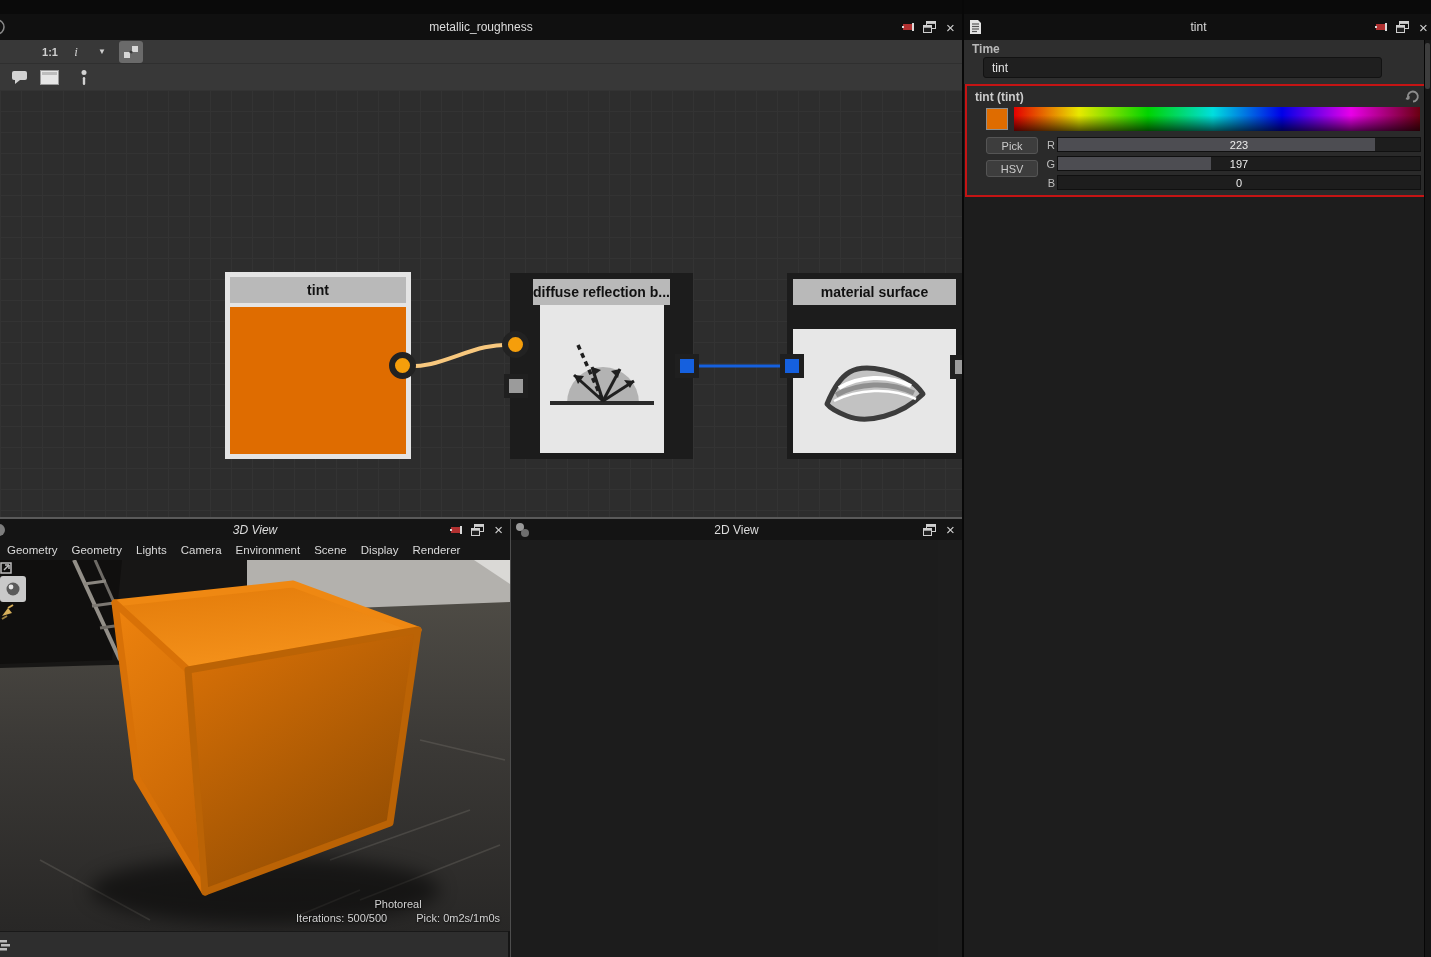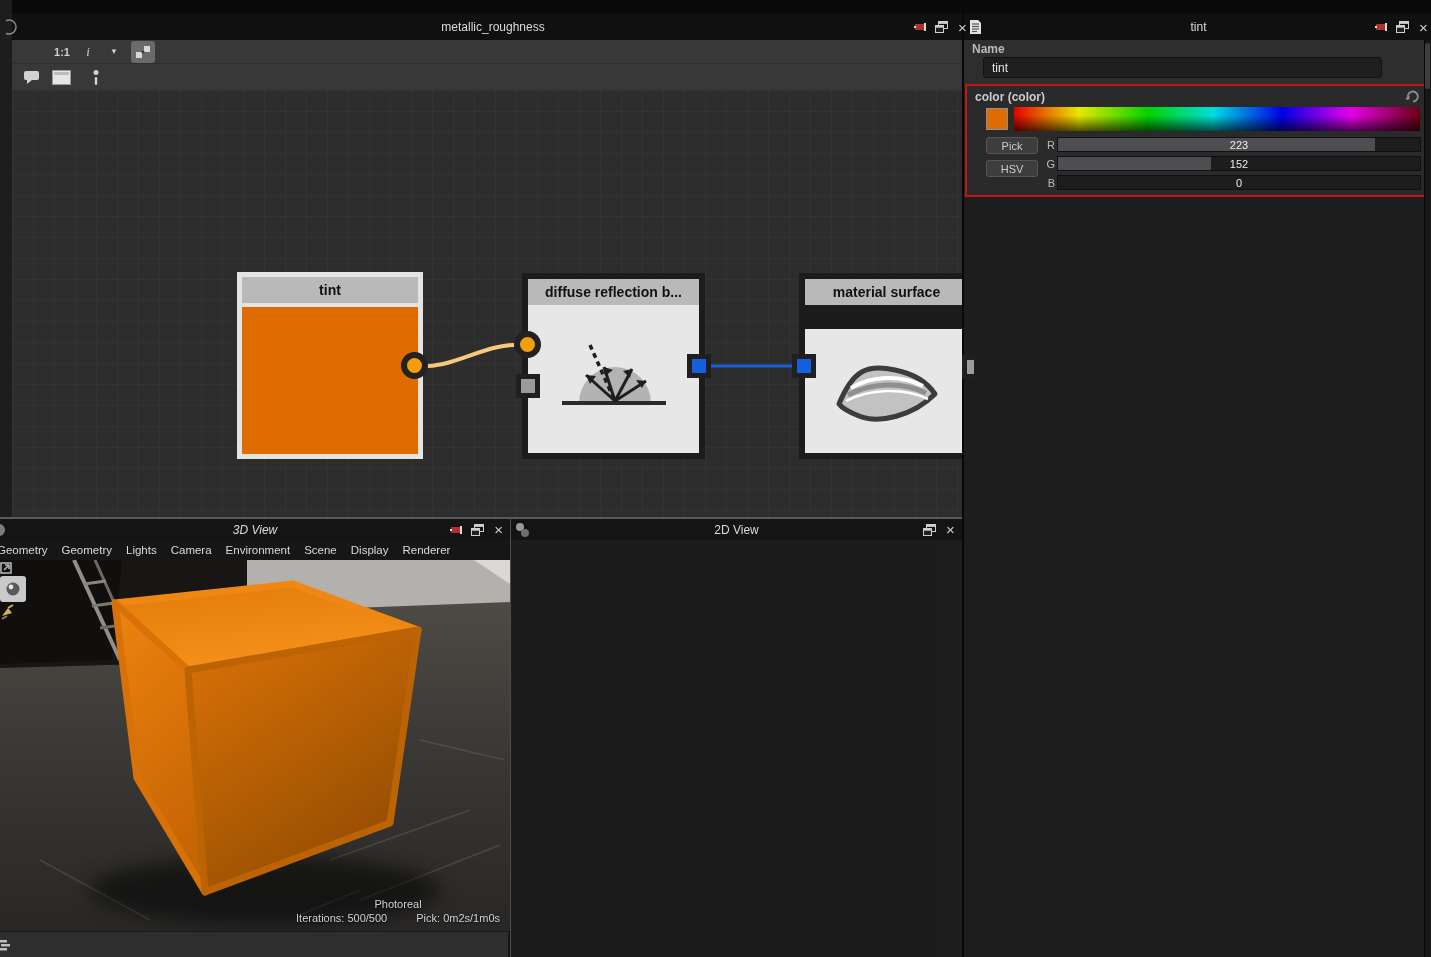--- a/index.html
+++ b/index.html
@@ -9,21 +9,21 @@
 
   
   .blackbar { position:absolute; left:0; top:0; right:0; height:14px; background:#0a0a0a; }
   .titlebar { position:absolute; height:26px; background:#101010; display:flex; align-items:center; }
   .titlebar .ttl { position:absolute; left:0; right:0; text-align:center; font-size:12px; color:#dcdcdc; }
   .winbtns { position:absolute; right:4px; top:0; bottom:0; display:flex; align-items:center; gap:6px; z-index:5; }
   .wbtn { width:15px; height:15px; display:flex; align-items:center; justify-content:center; }
   .xmark { color:#cfcfcf; font-size:15px; line-height:13px; }
 
   
-  #node-editor { position:absolute; left:12px; top:0; width:962px; height:420px; background:#2d2d2d; }
+  #node-editor { position:absolute; left:0; top:0; width:962px; height:420px; background:#2d2d2d; }
   #ne-titlebar { left:0; top:14px; width:962px; }
   .toolbar { position:absolute; left:0; width:962px; background:#383838; display:flex; align-items:center; gap:8px; padding-left:10px; }
   #tb1 { top:40px; height:24px; border-bottom:1px solid #2f2f2f;padding-left:41px; }
   #tb2 { top:64px; height:26px; }
   .tbtn { min-width:18px; height:18px; display:flex; align-items:center; justify-content:center; font-size:11px; color:#cfcfcf; }
   .tbtn.active { background:#6a6a6a; border-radius:3px; width:24px; height:22px; }
 
   #graph { position:absolute; left:0; top:90px; width:962px; height:428px; overflow:hidden;
     background-color:#2d2d2d;
     background-image:
@@ -32,37 +32,37 @@
       linear-gradient(#282828 1px, transparent 1px),
       linear-gradient(90deg,#282828 1px, transparent 1px);
     background-size:21px 21px,21px 21px,63px 63px,63px 63px; }
 
   .node { position:absolute; display:flex; flex-direction:column; }
   .node .hdr { height:26px; background:#b9b9b9; color:#111; font-weight:bold; font-size:14px;
     display:flex; align-items:center; justify-content:center; white-space:nowrap; overflow:hidden; }
   .node .body { flex:1; display:flex; align-items:center; justify-content:center; }
   #node-tint { left:225px; top:182px; width:186px; height:187px; background:#e4e4e4; padding:5px; }
   #node-tint .body { background:#df6c00; margin-top:4px; }
-  #node-diffuse { left:510px; top:183px; width:183px; height:186px; background:#1c1c1c; padding:6px; }
+  #node-diffuse { left:510px; top:183px; width:183px; height:186px; background:#1c1c1c; padding:6px;align-items:center; }
   #node-diffuse .body, #node-material .body { background:#e7e7e7; }
   #node-material { left:787px; top:183px; width:175px; height:186px; background:#1c1c1c; padding:6px;gap:24px; }
 
   .port { position:absolute; z-index:3; }
   .port.circ { width:27px; height:27px; border-radius:50%; border:6px solid #222; background:#f59e0b; }
   .port.sq { width:24px; height:24px; border:5px solid #1f1f1f; }
   .port.gray { background:#9b9b9b; }
   .port.blue { background:#1560de; }
   #wires { position:absolute; left:0; top:0; z-index:2; }
 
   
   #lower-border { position:absolute; left:0; top:517px; width:962px; height:1px; background:#5a5a5a; z-index:4; }
 
   #view3d { position:absolute; left:0; top:518px; width:510px; height:439px; background:#151515; }
   #v3-titlebar { left:0; top:0; width:510px; background:#141414;font-style:italic; }
-  #v3-menubar { position:absolute; left:0; top:22px; width:510px; height:20px; background:#161616; display:flex; gap:14px; align-items:center; padding-left:0; }
+  #v3-menubar { position:absolute; left:0; top:22px; width:510px; height:20px; background:#161616; display:flex; gap:14px; align-items:center; padding-left:10px; }
   .menu-item { font-size:11.5px; color:#dadada; white-space:nowrap; }
   #viewport { position:absolute; left:0; top:42px; width:510px; height:371px; overflow:hidden; background:#2c2b29; }
   #v3-strip { position:absolute; left:0; top:413px; width:508px; height:26px; background:#2e2e2e; border-top:1px solid #191919; display:flex; align-items:center; }
   .vp-status { position:absolute; right:10px; bottom:6px; text-align:center; font-size:11px; color:#d2d2d2; text-shadow:0 1px 2px rgba(0,0,0,.8); line-height:14px; }
   .vp-status .row2 span { margin-left:26px; }
   #vp-tools { position:absolute; left:0; top:2px; display:flex; flex-direction:column; align-items:flex-start; gap:2px; z-index:3; }
   #vp-sphere-btn { width:26px; height:26px; background:#c9c9c9; border-radius:3px; display:flex; align-items:center; justify-content:center; }
 
   #view2d { position:absolute; left:510px; top:518px; width:428px; height:439px; background:#1c1c1c; border-left:1px solid #4d4d4d; }
   #v2-titlebar { left:0; top:0; width:451px; background:#141414; }
@@ -405,26 +405,26 @@
               <rect x="3.5" y="0.5" width="9" height="2.4" fill="#cfcfcf"></rect>
               <rect x="0.5" y="4.5" width="8" height="7" fill="#202020" stroke="#cfcfcf"></rect>
               <rect x="0.5" y="4.5" width="8" height="2.2" fill="#cfcfcf"></rect>
             </svg>
         </span>
         <span class="wbtn xmark">×</span>
       </div>
     </div>
 
     <div id="props-top">
-      <div class="name-label">Name</div>
+      <div class="name-label">Time</div>
       <input class="name-input" type="text" value="tint" style="">
     </div>
 
     <div id="color-section">
-      <div class="cs-header">color (color)</div>
+      <div class="cs-header">tint (tint)</div>
       <svg class="ic cs-reset" width="16" height="15" viewBox="0 0 16 15">
         <path d="M3.5 10 A 5 5 0 1 1 8 12.5" fill="none" stroke="#8d8d8d" stroke-width="1.8"></path>
         <path d="M3.5 10 l-2.6 -0.6 M3.5 10 l0.4 -2.8" stroke="#8d8d8d" stroke-width="1.8" fill="none"></path>
       </svg>
       <div class="swatch" style="background: rgb(223, 108, 0);"></div>
       <div class="huebar"></div>
 
       <div class="csbtn" style="top:51px">Pick</div>
       <div class="csbtn" style="top:74px">HSV</div>
 
@@ -432,21 +432,21 @@
         <span class="ch-label">R</span>
         <span class="ch-track">
           <span class="ch-fill" style="width: 87.451%;"></span>
           <span class="ch-val">223</span>
         </span>
       </div>
       <div class="ch-row" style="top:70px">
         <span class="ch-label">G</span>
         <span class="ch-track">
           <span class="ch-fill" style="width: 42.3529%;"></span>
-          <span class="ch-val">152</span>
+          <span class="ch-val">197</span>
         </span>
       </div>
       <div class="ch-row" style="top:89px">
         <span class="ch-label">B</span>
         <span class="ch-track">
           <span class="ch-fill" style="width: 0%;"></span>
           <span class="ch-val">0</span>
         </span>
       </div>
     </div>

